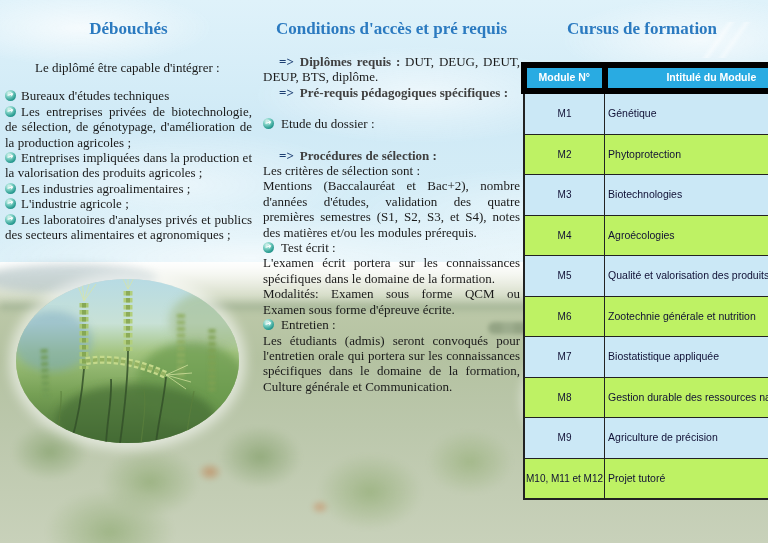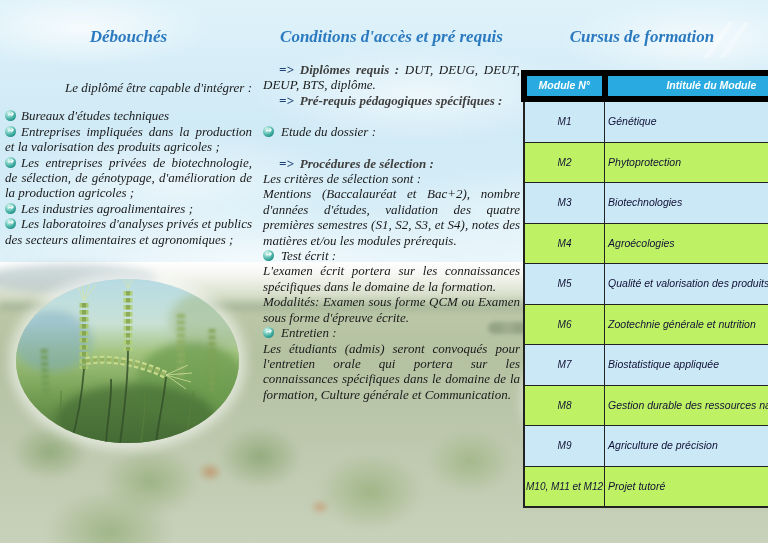--- a/index.html
+++ b/index.html
@@ -46,29 +46,29 @@
       radial-gradient(90px 60px at 120px 120px,#7a9c58,transparent 72%);}
 
   
   .oval{position:absolute;border-radius:50%;overflow:hidden;
         box-shadow:0 0 12px 7px rgba(255,255,255,.55);}
   .oval svg{display:block;}
   .oval-left{left:16px;top:279px;width:223px;height:164px;}
   .oval-right{left:529px;top:322px;width:226px;height:152px;}
 
   
-  .col{position:absolute;top:16px;font-size:13px;line-height:15.4px;font-style:italic;}
+  .col{position:absolute;top:8px;font-size:13px;line-height:15.4px;}
   .col-left{left:5px;width:247px;}
   .col-middle{left:263px;width:257px;}
   .col-right{left:520px;width:244px;}
   h1.title{margin:11px 0 0;font-size:17px;font-weight:bold;color:#2b7ac0;text-align:center;
            line-height:19px;}
   p{margin:0;}
   .just{text-align:justify;}
-  .intro{margin-top:34px;padding-left:30px;text-align:right;}
+  .intro{margin-top:22px;padding-left:30px;}
   .bullets{margin-top:13px;}
   .bullet{text-align:justify;}
   .bicon{display:inline-block;width:11px;height:11px;border-radius:50%;position:relative;
     vertical-align:-1px;margin-right:5px;
     background:radial-gradient(circle at 35% 28%,#dcf4ef 0%,#82d3c7 32%,#2d9e93 68%,#157a78 100%);}
   .bicon::after{content:"\2794";position:absolute;left:1.5px;top:-3px;color:#fff;font-size:8px;
     transform:rotate(-14deg);}
   .arrow{display:inline-block;margin-left:16px;margin-right:6px;font-weight:bold;color:#1d3f73;}
   b.lbl{color:#404040;}
   .mt-lg{margin-top:16px;}
@@ -256,23 +256,24 @@
           <circle cx="70" cy="55" r="1"></circle>
       </g>
     </svg>
   </div>
 
   <section class="col col-left">
     <h1 class="title">Débouchés</h1>
     <p class="intro">Le diplômé être capable d'intégrer :</p>
     <div class="bullets">
       <p class="bullet"><span class="bicon"></span><span>Bureaux d'études techniques</span></p>
+      <p class="bullet"><span class="bicon"></span><span>Les entreprises privées de biotechnologie, de sélection, de génotypage, d'amélioration de la production agricoles ;</span></p>
       <p class="bullet"><span class="bicon"></span><span>Entreprises impliquées dans la production et la valorisation des produits agricoles ;</span></p>
-      <p class="bullet"><span class="bicon"></span><span>Les entreprises privées de biotechnologie, de sélection, de génotypage, d'amélioration de la production agricoles ;</span></p>
       <p class="bullet"><span class="bicon"></span><span>Les industries agroalimentaires ;</span></p>
+      <p class="bullet"><span class="bicon"></span><span>L'industrie agricole ;</span></p>
       <p class="bullet"><span class="bicon"></span><span>Les laboratoires d'analyses privés et publics des secteurs alimentaires et agronomiques ;</span></p>
     </div>
   </section>
 
   <section class="col col-middle">
     <h1 class="title">Conditions d'accès et pré requis</h1>
 
     <p class="just mt-lg"><span class="arrow">=&gt;</span><b class="lbl">Diplômes requis :</b> <span>DUT, DEUG, DEUT, DEUP, BTS, diplôme.</span></p>
 
     <p class="mt-md"><span class="arrow">=&gt;</span><b class="lbl">Pré-requis pédagogiques spécifiques :</b></p>

